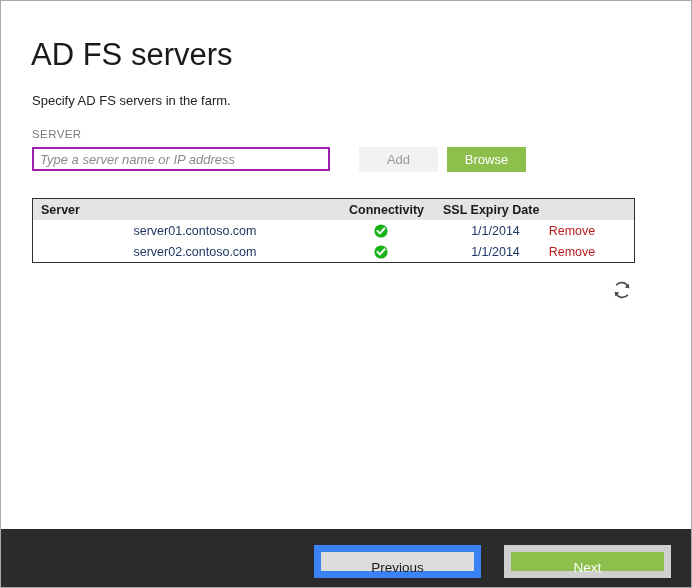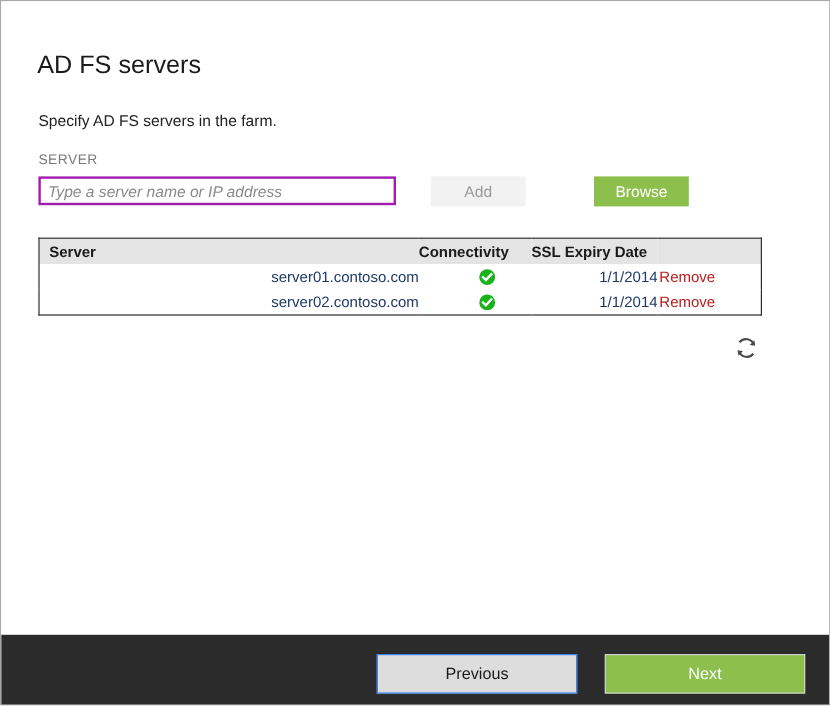--- a/index.html
+++ b/index.html
@@ -25,21 +25,21 @@
     left: 0;
     top: 0;
     right: 0;
     height: 527px;
     background: #ffffff;
   }
   #page-title {
     position: absolute;
     left: 30px;
     top: 34px;
-    font-size: 21px;
+    font-size: 31px;
     font-weight: 300;
     color: #1a1a1a;
     letter-spacing: 0px;
     line-height: 40px;
     white-space: nowrap;
   }
   #page-subtitle {
     position: absolute;
     left: 31px;
     top: 92px;
@@ -95,21 +95,20 @@
     width: 79px;
     background: #f2f2f2;
     color: #9a9a9a;
     cursor: default;
   }
   #browse-button {
     left: 446px;
     width: 79px;
     background: #8dbf4d;
     color: #ffffff;
-    margin-left: 48px;
   }
   #servers-table {
     position: absolute;
     left: 31px;
     top: 197px;
     width: 601px;
     box-sizing: border-box;
     border-collapse: collapse;
     border: 1px solid #2f2f2f;
     background: #ffffff;
@@ -124,21 +123,21 @@
     color: #1a1a1a;
     text-align: left;
     padding: 0;
     height: 21px;
     vertical-align: middle;
     border: none;
   }
   #servers-table td {
     font-size: 12.5px;
     color: #1f3864;
-    text-align: right;
+    text-align: center;
     padding: 0;
     height: 21px;
     vertical-align: middle;
     border: none;
   }
   .col-server   { width: 308px; padding-left: 8px !important; }
   .col-conn     { width: 94px; }
   .col-ssl      { width: 105px; }
   .col-action   { width: 86px; }
   th.col-conn   { text-align: left; }
@@ -174,21 +173,21 @@
     top: 528px;
     height: 59px;
     background: #2b2b2b;
   }
   .nav-button {
     position: absolute;
     top: 16px;
     width: 167px;
     height: 33px;
     box-sizing: border-box;
-    border: 1px solid #3b82f6;
+    border: 7px solid #3b82f6;
     font-family: "Liberation Sans", sans-serif;
     font-size: 13.5px;
     text-align: center;
     line-height: 31px;
     cursor: pointer;
     padding: 0;
   }
   #previous-button {
     left: 313px;
     background: #dddddd;

